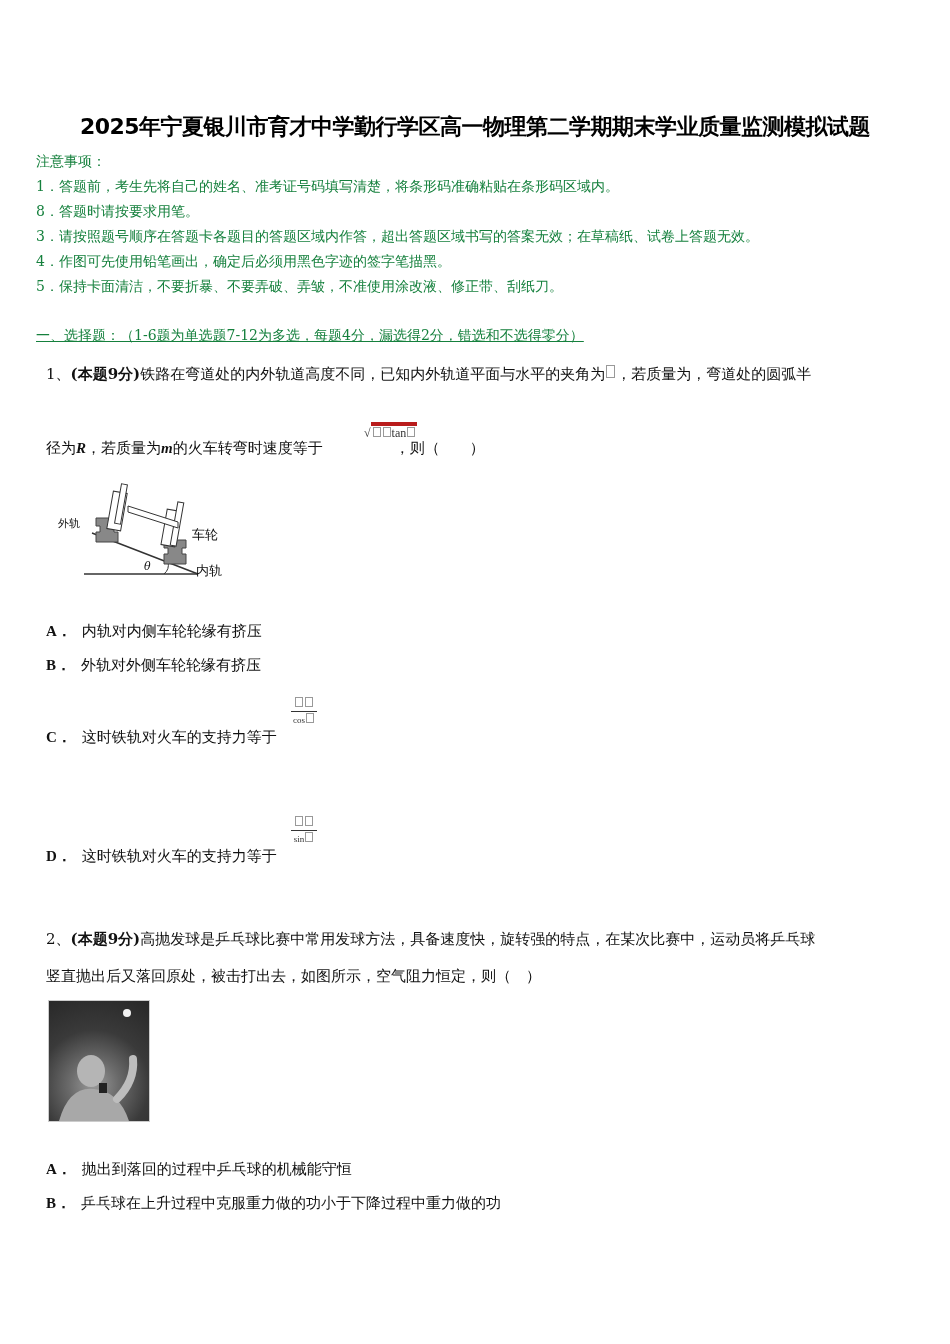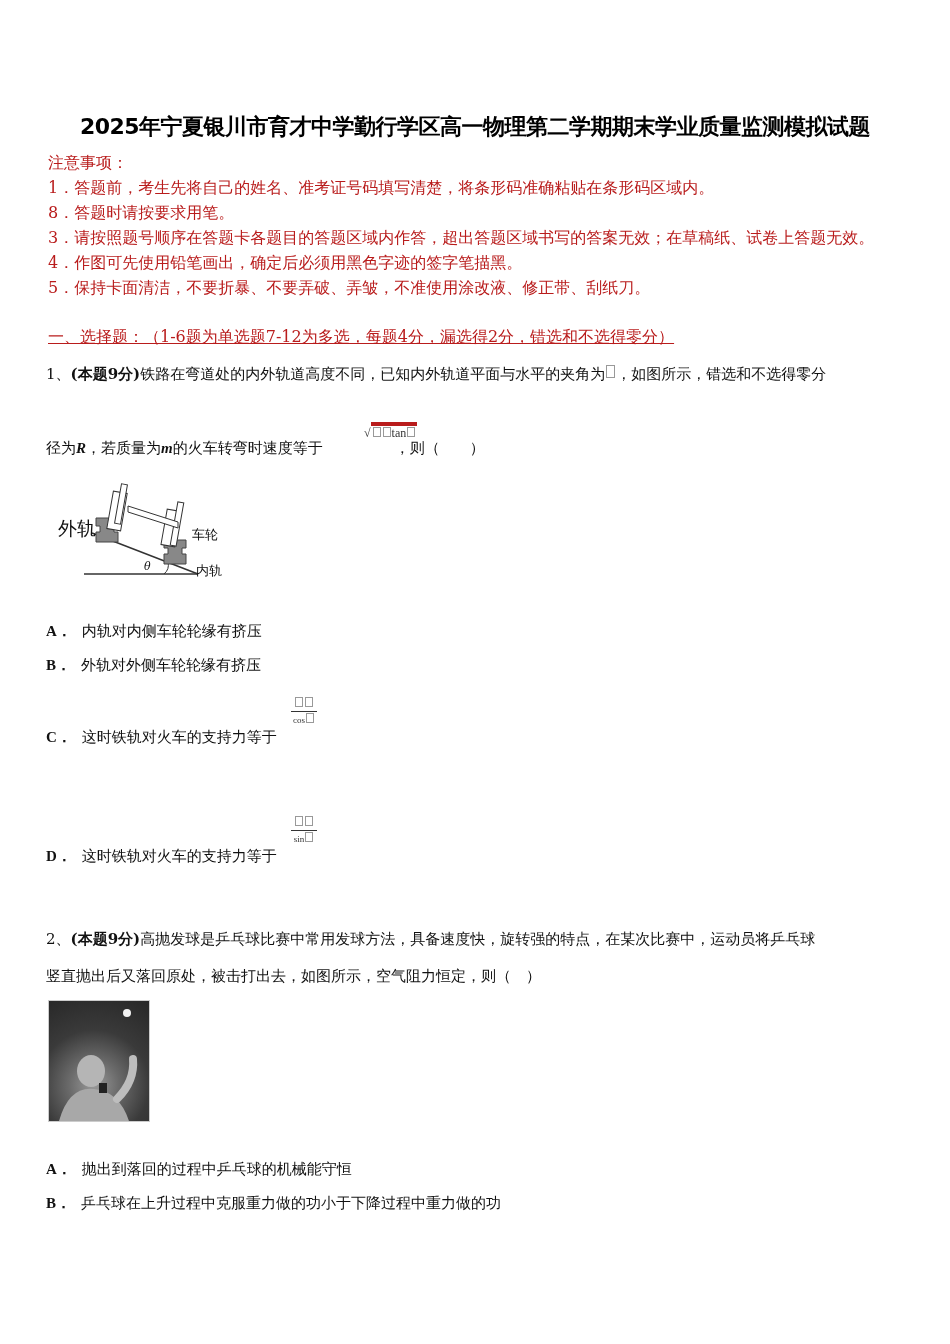--- a/index.html
+++ b/index.html
@@ -2,21 +2,21 @@
 <html><head>
   <meta charset="utf-8">
   <style>
     html, body { margin: 0; padding: 0; background: #ffffff; }
     body { width: 950px; height: 1344px; position: relative; overflow: hidden;
            font-family: "DejaVu Serif", "Liberation Serif", serif; color: #111; }
     .abs { position: absolute; white-space: nowrap; }
     .title { left: 0; width: 950px; top: 112px; text-align: center;
              font-family: "DejaVu Sans", "Liberation Sans", sans-serif;
              font-weight: bold; font-size: 22px; letter-spacing: -0.5px; color: #000; }
-    .notice { left: 48px; font-size: 16px; color: #b91c1c; }
+    .notice { left: 36px; font-size: 14px; color: #15803d; }
     .line { left: 46px; font-size: 15px; color: #111; }
     .bold { font-weight: bold; }
     .opt-letter { font-weight: bold; font-family: "Liberation Serif", serif; margin-right: 10px; }
     .ital { font-style: italic; font-weight: bold; font-family: "Liberation Serif", serif; }
     .box { display: inline-block; width: 7px; height: 11px; border: 1px solid #999; vertical-align: top; margin: 0 1px; }
     .smallbox { display: inline-block; width: 6px; height: 8px; border: 1px solid #999; vertical-align: baseline; margin: 0 1px; }
     .sqrt { position: absolute; font-size: 12px; color: #333; font-family: "Liberation Serif", serif; }
     .sqrt .rad { border-top: 4px solid #b91c1c; padding: 0 1px; }
     .frac { position: absolute; width: 26px; text-align: center; font-size: 9px; color: #333;
             font-family: "Liberation Serif", serif; }
@@ -35,21 +35,21 @@
 <div class="abs notice" style="top:153px;">注意事项：</div>
 <div class="abs notice" style="top:178px;">1．答题前，考生先将自己的姓名、准考证号码填写清楚，将条形码准确粘贴在条形码区域内。</div>
 <div class="abs notice" style="top:203px;">8．答题时请按要求用笔。</div>
 <div class="abs notice" style="top:228px;">3．请按照题号顺序在答题卡各题目的答题区域内作答，超出答题区域书写的答案无效；在草稿纸、试卷上答题无效。</div>
 <div class="abs notice" style="top:253px;">4．作图可先使用铅笔画出，确定后必须用黑色字迹的签字笔描黑。</div>
 <div class="abs notice" style="top:278px;">5．保持卡面清洁，不要折暴、不要弄破、弄皱，不准使用涂改液、修正带、刮纸刀。</div>
 
 <div class="abs notice" style="top:327px;text-decoration:underline;">一、选择题：（1-6题为单选题7-12为多选，每题4分，漏选得2分，错选和不选得零分）</div>
 
 <div class="abs line" style="top:365px;">
-  <span>1、</span><span class="bold">(本题9分)</span><span>铁路在弯道处的内外轨道高度不同，已知内外轨道平面与水平的夹角为</span><span class="box"></span><span>，如图所示，错选和不选得零分</span>
+  <span>1、</span><span class="bold">(本题9分)</span><span>铁路在弯道处的内外轨道高度不同，已知内外轨道平面与水平的夹角为</span><span class="box"></span><span>，若质量为，弯道处的圆弧半</span>
 </div>
 
 <div class="abs line" style="top:439px;">
   <span>径为</span><span class="ital">R</span><span>，若质量为</span><span class="ital">m</span><span>的火车转弯时速度等于</span><span style="display:inline-block;width:72px;"></span><span>，则（　　）</span>
 </div>
 
 <div class="sqrt" style="left:364px; top:426px;">
   <span>√</span><span class="rad"><span class="smallbox"></span><span class="smallbox"></span><span>tan</span><span class="smallbox"></span></span>
 </div>
 
@@ -67,21 +67,21 @@
     <path d="M108 62 h22 v8 h-4 v6 h4 v10 h-22 v-10 h4 v-6 h-4 z" fill="#888" stroke="#444" stroke-width="1"></path>
 
     <rect x="54" y="14" width="14" height="38" fill="#fff" stroke="#333" stroke-width="1" transform="rotate(10 61 33)"></rect>
     <rect x="108" y="32" width="14" height="36" fill="#fff" stroke="#333" stroke-width="1" transform="rotate(10 115 50)"></rect>
 
     <rect x="62" y="6" width="6" height="40" fill="#fff" stroke="#333" stroke-width="1" transform="rotate(10 65 26)"></rect>
     <rect x="118" y="24" width="6" height="44" fill="#fff" stroke="#333" stroke-width="1" transform="rotate(10 121 46)"></rect>
 
     <path d="M72 28 L122 44 L122 50 L72 34 Z" fill="#fff" stroke="#333" stroke-width="1"></path>
   </svg>
-  <span class="abs" style="left:2px; top:38px; font-size:19px;">外轨</span>
+  <span class="abs" style="left:2px; top:38px; font-size:11px;">外轨</span>
   <span class="abs" style="left:136px; top:48px; font-size:13px;">车轮</span>
   <span class="abs" style="left:140px; top:84px; font-size:13px;">内轨</span>
   <span class="abs" style="left:88px; top:82px; font-size:11px; font-style:italic;">θ</span>
 </div>
 
 <div class="abs line" style="top:622px;">
   <span class="opt-letter">A．</span><span>内轨对内侧车轮轮缘有挤压</span>
 </div>
 <div class="abs line" style="top:656px;">
   <span class="opt-letter">B．</span><span>外轨对外侧车轮轮缘有挤压</span>

